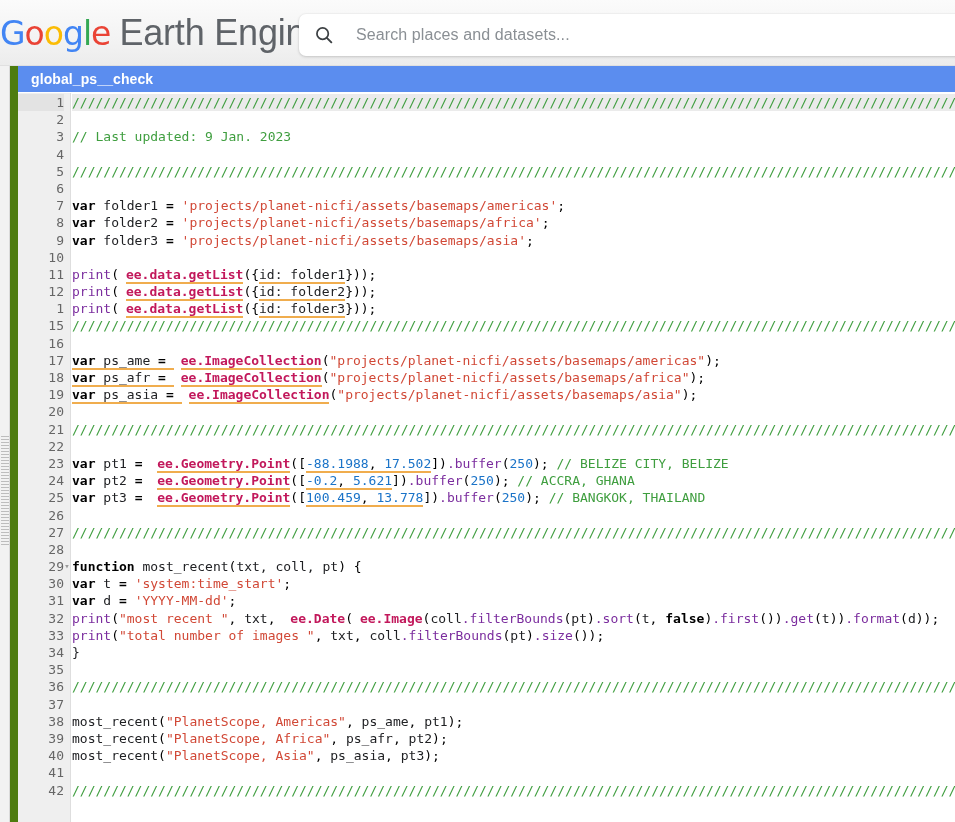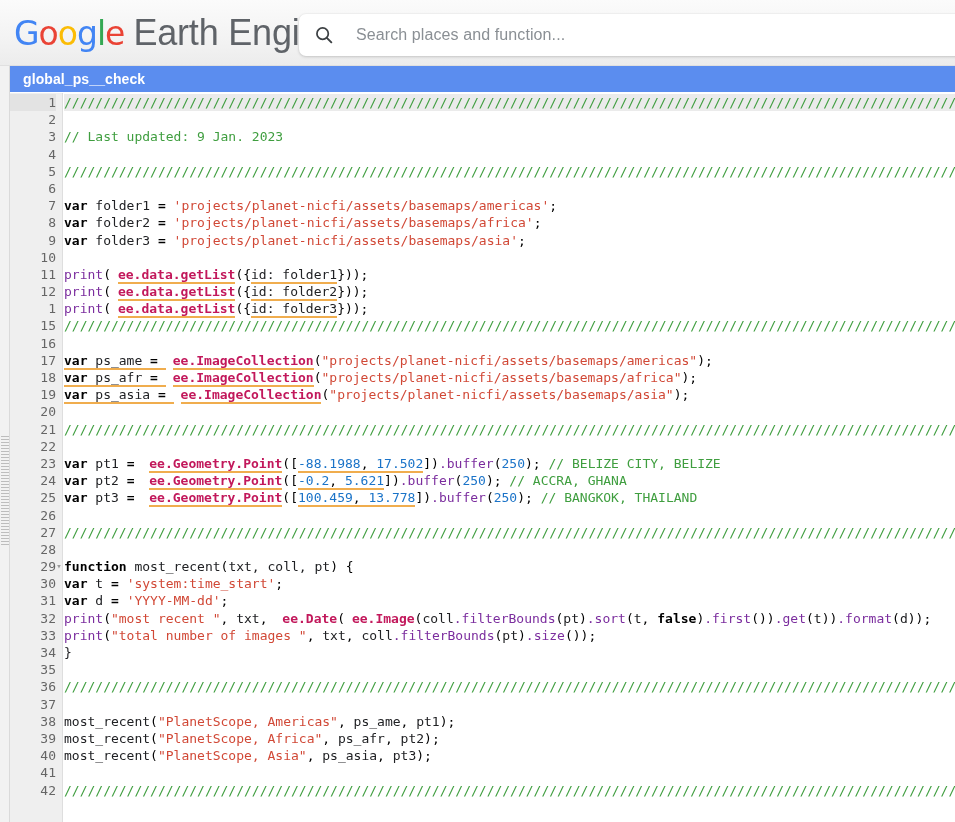--- a/index.html
+++ b/index.html
@@ -12,21 +12,20 @@
     font-family: "Liberation Sans", sans-serif;
   }
 
   
   .topbar {
     position: relative;
     height: 66px;
     background: linear-gradient(to bottom, #fbfbfb 0%, #f3f3f3 60%, #ececec 100%);
     display: flex;
     align-items: center;
-    padding-left: 14px;
     border-bottom: 1px solid #e0e0e0;
   }
   .brand {
     display: flex;
     align-items: baseline;
     white-space: nowrap;
     user-select: none;
   }
   .glogo {
     font-family: "DejaVu Sans", sans-serif;
@@ -68,23 +67,24 @@
     font-size: 16px;
     color: #8a8f94;
     font-family: "Liberation Sans", sans-serif;
     letter-spacing: 0.1px;
   }
 
   
   .editor-wrap {
     position: relative;
     height: 756px;
-    background: #7f1d1d;
+    background: #4d7c0f;
     display: flex;
     flex-direction: column;
+    padding-left: 8px;
   }
 
   
   .splitter {
     position: absolute;
     left: 0; top: 0; bottom: 0;
     width: 10px;
     background: #f2f2f2;
     border-right: 1px solid #dadada;
     z-index: 5;
@@ -202,21 +202,21 @@
   <div class="brand">
     <span class="glogo"><span class="l1">G</span><span class="l2">o</span><span class="l3">o</span><span class="l4">g</span><span class="l5">l</span><span class="l6">e</span></span>
     <span class="product">Earth Engine</span>
   </div>
 
   <div class="searchbox">
     <svg class="search-icon" viewBox="0 0 24 24" aria-hidden="true">
       <circle cx="10.5" cy="10.5" r="6.2" fill="none" stroke="#3c4043" stroke-width="1.9"></circle>
       <line x1="15.1" y1="15.1" x2="20" y2="20" stroke="#3c4043" stroke-width="2.1" stroke-linecap="round"></line>
     </svg>
-    <span class="search-text">Search places and function...</span>
+    <span class="search-text">Search places and datasets...</span>
   </div>
 </div>
 
 <div class="editor-wrap">
 
   <div class="splitter">
     <div class="splitter-grip"></div>
   </div>
 
   <div class="tabbar">

